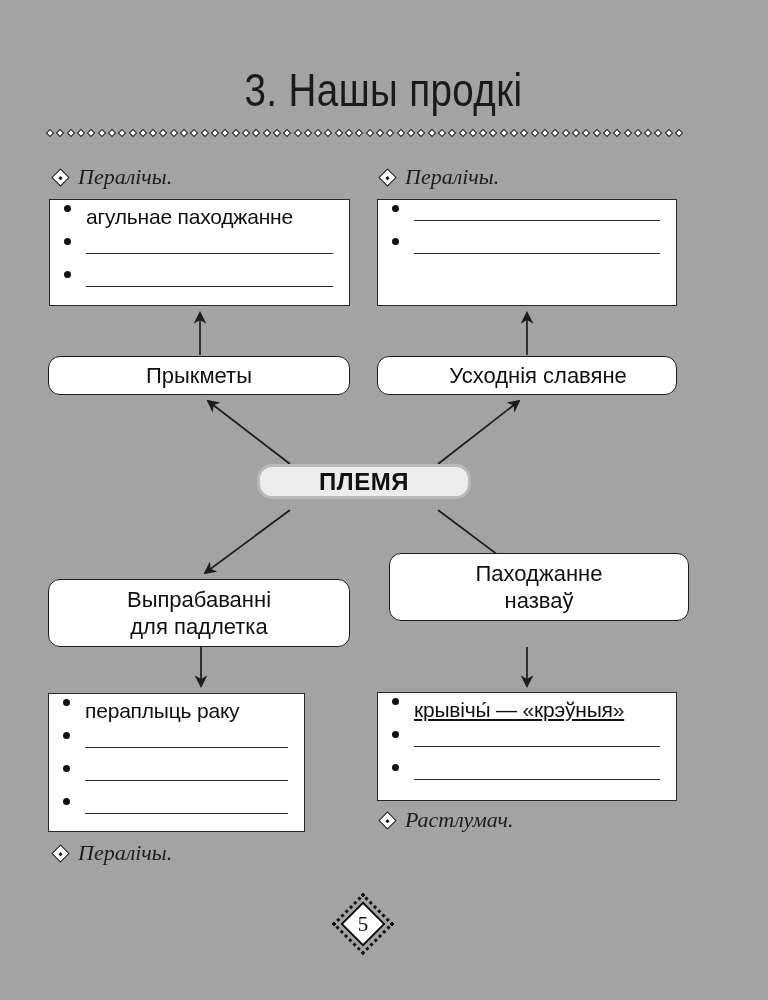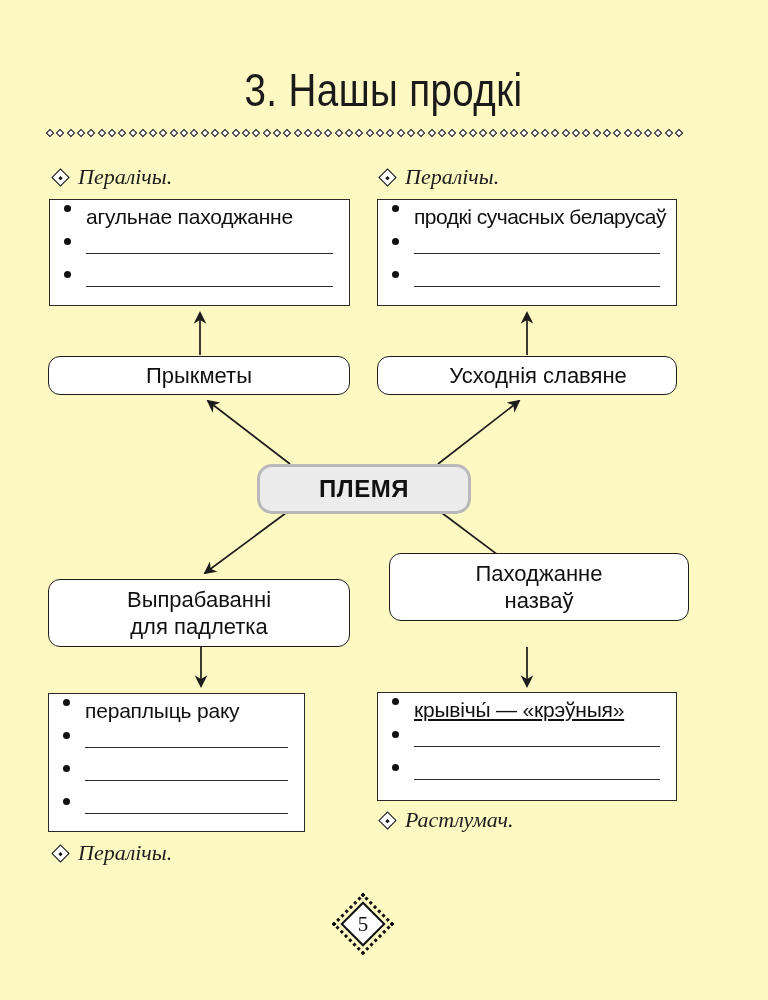--- a/index.html
+++ b/index.html
@@ -1,16 +1,16 @@
 <!DOCTYPE html>
 <html><head>
 <meta charset="utf-8">
 <style>
   html,body{margin:0;padding:0;background:#fff;}
-  .page{position:relative;width:768px;height:1000px;background:#fef9c3;overflow:hidden;
+  .page{position:relative;width:768px;height:1000px;background:#a3a3a3;overflow:hidden;
         font-family:"Liberation Sans", sans-serif;color:#111;}
 
   
   .title{position:absolute;top:62px;left:0;width:100%;text-align:center;margin:0;
          font-family:"Liberation Sans", sans-serif;font-size:47px;font-weight:500;color:#1a1a1a;}
   .title span{display:inline-block;transform:scaleX(.82);letter-spacing:.5px;}
 
   
   .divider{position:absolute;left:47px;top:127px;width:636px;height:12px;
            display:flex;justify-content:space-between;align-items:center;}
@@ -35,21 +35,21 @@
   .ltext{font-size:21px;letter-spacing:-.2px;color:#101010;white-space:nowrap;}
   .wline{flex:1;height:15px;border-bottom:1.4px solid #2b2b2b;margin-right:4px;}
 
   
   .labelbox{position:absolute;background:#fff;border:1.7px solid #1c1c1c;border-radius:12px;
             box-sizing:border-box;display:flex;flex-direction:column;align-items:center;
             justify-content:center;text-align:center;}
   .labelbox .line{font-size:22px;line-height:27px;color:#101010;}
 
   
-  .center-node{position:absolute;left:257px;top:464px;width:214px;height:50px;
+  .center-node{position:absolute;left:257px;top:464px;width:214px;height:35px;
                background:#ececec;border:3px solid #b9b9b9;border-radius:15px;box-sizing:border-box;
                display:flex;align-items:center;justify-content:center;}
   .center-node span{font-size:24px;font-weight:bold;letter-spacing:.5px;color:#111;}
 
   
   .stamp{position:absolute;left:338px;top:899px;width:50px;height:50px;}
   .stamp-fringe{position:absolute;inset:3px;transform:rotate(45deg);border:3px dotted #111;}
   .stamp-core{position:absolute;inset:9px;transform:rotate(45deg);border:2px solid #111;background:#fff;}
   .stamp-num{position:absolute;inset:0;display:flex;align-items:center;justify-content:center;
              font-family:"Liberation Serif", serif;font-size:21px;color:#111;}
@@ -166,24 +166,20 @@
     <span class="line">Прыкметы</span>
   </div>
 
   <div class="prompt" style="left:379px;top:165px;">
     <span class="dicon"></span>
     <span class="ptext">Пералічы.</span>
   </div>
   <div class="listbox" style="left:377px;top:199px;width:300px;height:107px;">
     <div class="lrow">
       <span class="bullet"></span>
-      <span class="ltext" style="letter-spacing:-.5px;">продкі сучасных беларусаў</span>
-    </div>
-    <div class="lrow">
-      <span class="bullet"></span>
         <span class="wline"></span>
     </div>
     <div class="lrow">
       <span class="bullet"></span>
         <span class="wline"></span>
     </div>
   </div>
   <div class="labelbox" style="left:377px;top:356px;width:300px;height:39px;padding-left:22px;">
     <span class="line">Усходнія славяне</span>
   </div>

